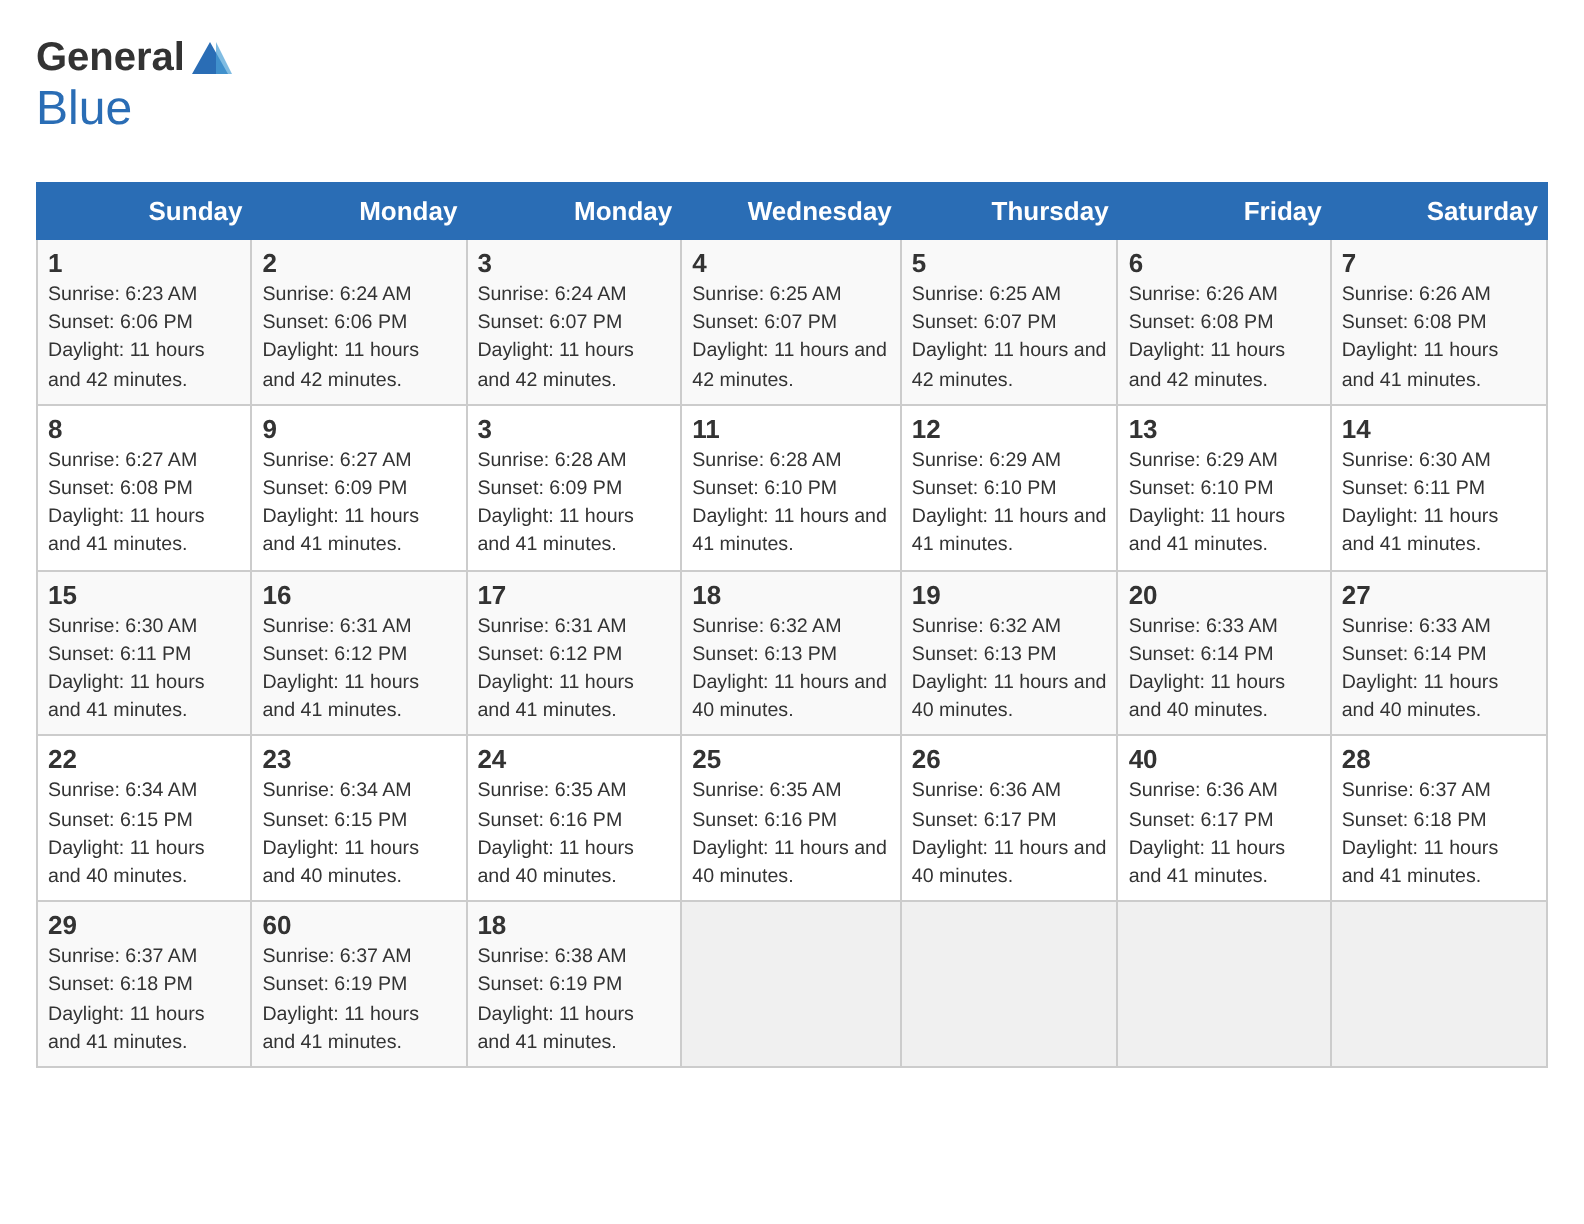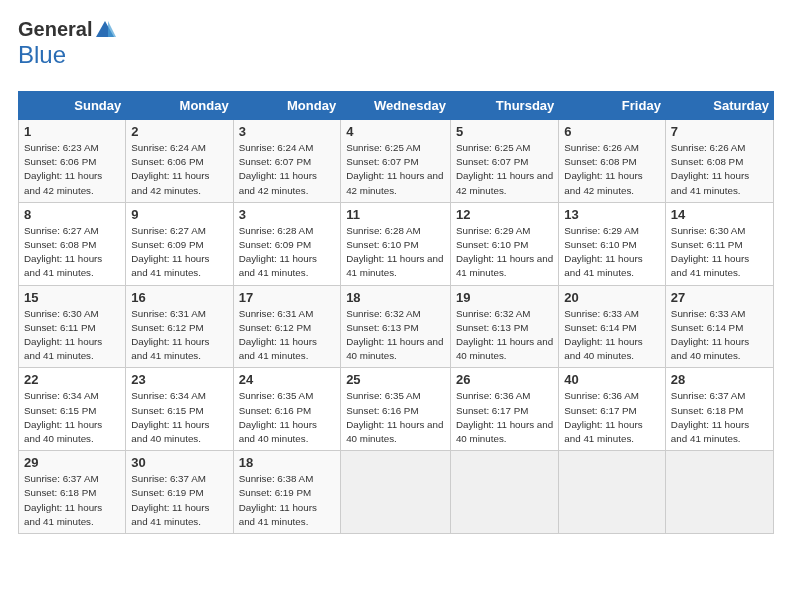--- a/index.html
+++ b/index.html
@@ -255,21 +255,21 @@
           <span class="day-num">28</span>
           <span class="day-info">Sunrise: 6:37 AM<br>Sunset: 6:18 PM<br>Daylight: 11 hours and 41 minutes.</span>
         </td>
         </tr>
         <tr class="last-row">
           <td>
           <span class="day-num">29</span>
           <span class="day-info">Sunrise: 6:37 AM<br>Sunset: 6:18 PM<br>Daylight: 11 hours and 41 minutes.</span>
         </td>
           <td>
-          <span class="day-num">30</span>
+          <span class="day-num">60</span>
           <span class="day-info">Sunrise: 6:37 AM<br>Sunset: 6:19 PM<br>Daylight: 11 hours and 41 minutes.</span>
         </td>
           <td>
           <span class="day-num">18</span>
           <span class="day-info">Sunrise: 6:38 AM<br>Sunset: 6:19 PM<br>Daylight: 11 hours and 41 minutes.</span>
         </td>
           <td class="empty-cell"></td>
           <td class="empty-cell"></td>
           <td class="empty-cell"></td>
           <td class="empty-cell"></td>

